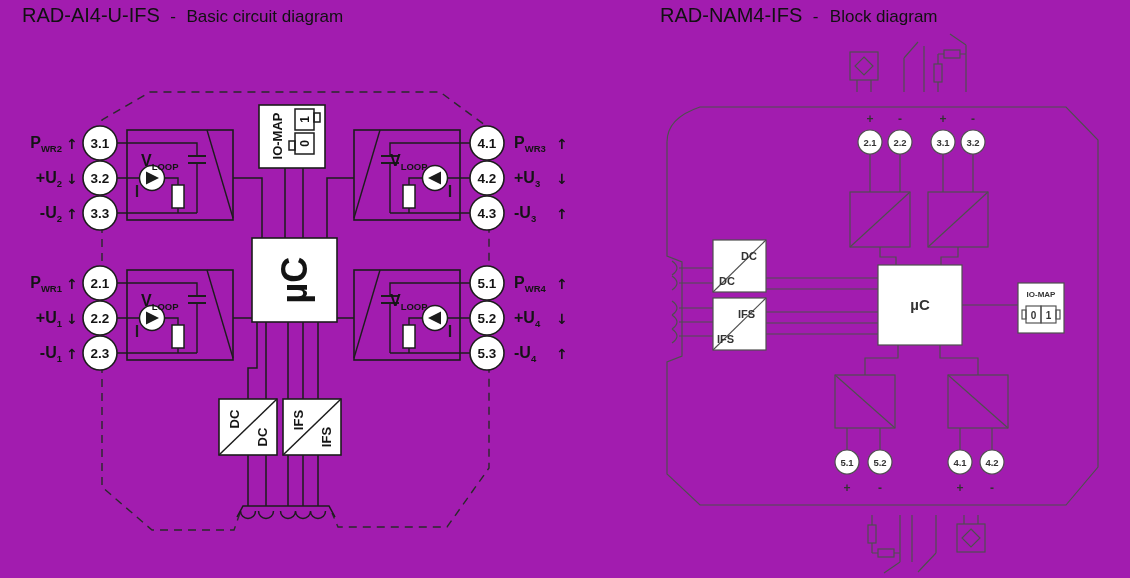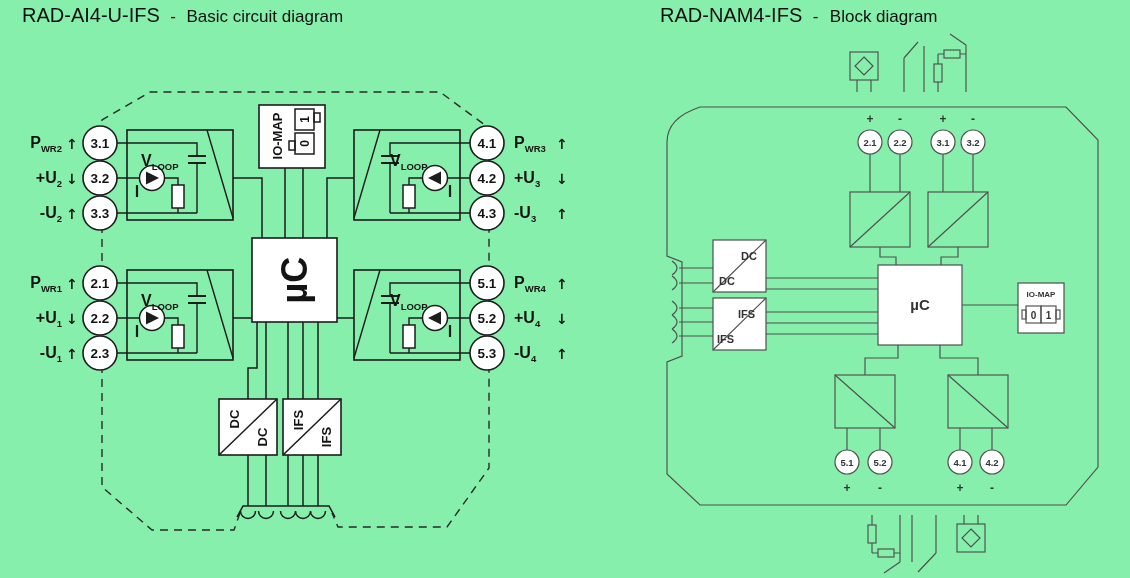--- a/index.html
+++ b/index.html
@@ -1,16 +1,16 @@
 <!DOCTYPE html>
 <html><head>
 <meta charset="utf-8">
 <style>
   html,body{margin:0;padding:0;background:#fff;}
-  #stage{position:relative;width:1130px;height:578px;background:#86efac;overflow:hidden;}
+  #stage{position:relative;width:1130px;height:578px;background:#a21caf;overflow:hidden;}
   svg text{font-family:"Liberation Sans",sans-serif;}
   .t-main{font-size:20px;fill:#111;}
   .t-sub{font-size:17px;fill:#111;}
   .lbl{font-size:16px;font-weight:bold;fill:#141414;}
   .sub{font-size:9.5px;font-weight:bold;}
   .arrow{font-size:14px;font-weight:bold;fill:#141414;font-family:"DejaVu Sans",sans-serif;}
   .term{font-size:13.5px;font-weight:bold;fill:#141414;text-anchor:middle;}
   .rotxt{font-weight:bold;fill:#141414;text-anchor:middle;}
   .s{stroke:#1c1c1c;fill:none;stroke-width:1.5;}
   .swht{stroke:#1c1c1c;fill:#fff;stroke-width:1.6;}

